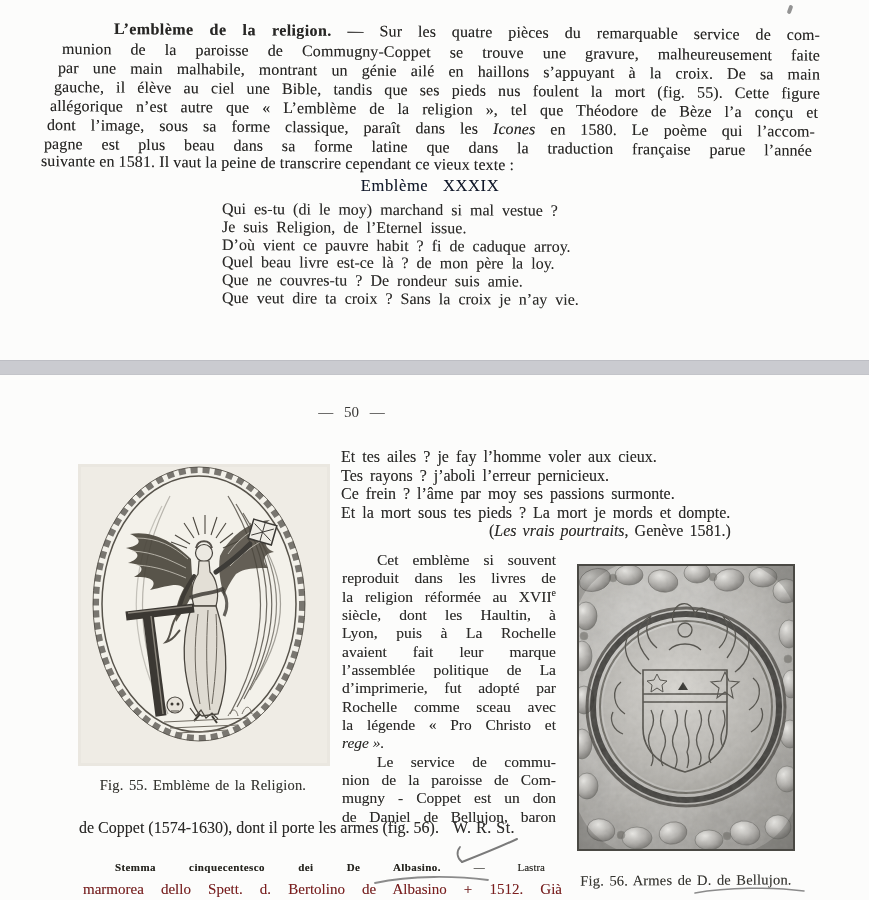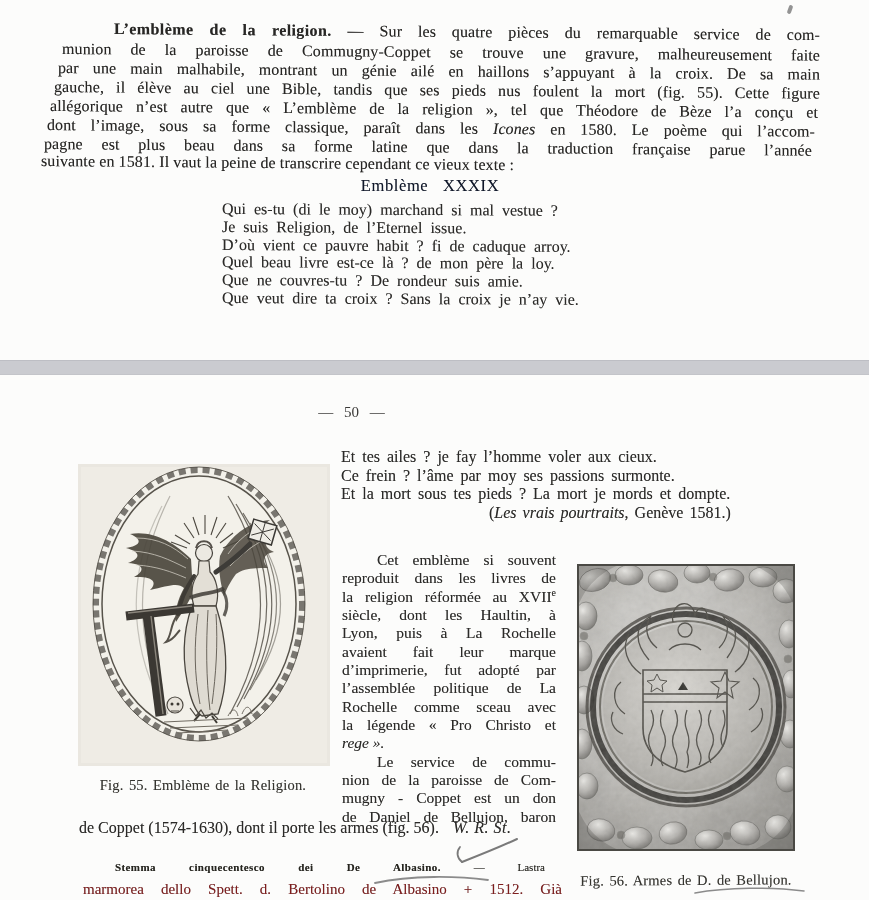--- a/index.html
+++ b/index.html
@@ -49,21 +49,21 @@
   .rpoem .attr{padding-left:148px;word-spacing:2px;}
   .midcol{position:absolute;left:342px;top:551px;width:218px;font-size:15.5px;color:#2b2a28;
     text-shadow:0 0 .5px rgba(40,40,40,.4);}
   .ml{height:18.35px;width:214px;box-sizing:border-box;
     text-align:justify;text-align-last:justify;}
   .ml.ind{padding-left:35px;}
   .ml.noj{text-align:center;text-align-last:left;font-style:italic;}
   .sup{font-size:10px;vertical-align:super;line-height:0;}
   .wideline{position:absolute;left:79px;top:819px;font-size:16px;white-space:nowrap;
     color:#2b2a28;text-shadow:0 0 .5px rgba(40,40,40,.4);}
-  .wideline .sig{font-style:italic;margin-left:14px;letter-spacing:.5px;}
+  .wideline .sig{margin-left:14px;letter-spacing:.5px;}
   .fig56{position:absolute;left:577px;top:564px;width:218px;height:287px;}
   .stemma1{position:absolute;left:115px;top:861px;width:430px;font-size:11px;
     text-align:justify;text-align-last:justify;color:#26251f;
     text-shadow:0 0 .5px rgba(40,40,40,.45);}
   .stemma2{position:absolute;left:83px;top:881px;width:479px;font-size:15px;
     text-align:justify;text-align-last:justify;color:#7f1d1d;
     text-shadow:0 0 .5px rgba(40,40,40,.4);}
   .pencil{position:absolute;}
   .speck{position:absolute;left:788px;top:5px;width:4px;height:9px;background:#5a5a5a;
     border-radius:2px;transform:rotate(20deg);opacity:.65;}
@@ -177,34 +177,35 @@
           <path d="M100 269 L150 266"></path>
         <path d="M150 252 C154 244 158 244 160 252"></path>
           <path d="M164 250 C168 240 172 242 174 250"></path>
       </g>
     </svg>
   </div>
   <div class="figcap cap55">Fig. 55. Emblème de la Religion.</div>
 
   <div class="rpoem">
     <div>Et tes ailes ? je fay l’homme voler aux cieux.</div>
+    <div>Tes rayons ? j’aboli l’erreur pernicieux.</div>
     <div>Ce frein ? l’âme par moy ses passions surmonte.</div>
     <div>Et la mort sous tes pieds ? La mort je mords et dompte.</div>
     <div class="attr"><span>(</span><span class="it">Les vrais pourtraits</span><span>, Genève 1581.)</span></div>
   </div>
 
   <div class="midcol">
     <div class="ml ind">Cet emblème si souvent</div>
     <div class="ml">reproduit dans les livres de</div>
     <div class="ml"><span>la religion réformée au XVII</span><sup class="sup">e</sup></div>
     <div class="ml">siècle, dont les Haultin, à</div>
     <div class="ml">Lyon, puis à La Rochelle</div>
     <div class="ml">avaient fait leur marque</div>
+    <div class="ml">l’assemblée politique de La</div>
     <div class="ml">d’imprimerie, fut adopté par</div>
-    <div class="ml">l’assemblée politique de La</div>
     <div class="ml">Rochelle comme sceau avec</div>
     <div class="ml">la légende « Pro Christo et</div>
     <div class="ml noj">rege ».</div>
     <div class="ml ind">Le service de commu-</div>
     <div class="ml">nion de la paroisse de Com-</div>
     <div class="ml">mugny - Coppet est un don</div>
     <div class="ml">de Daniel de Bellujon, baron</div>
   </div>
 
   <div class="wideline"><span>de Coppet (1574-1630), dont il porte les armes (fig. 56).</span><span class="sig">W. R. St.</span></div>

